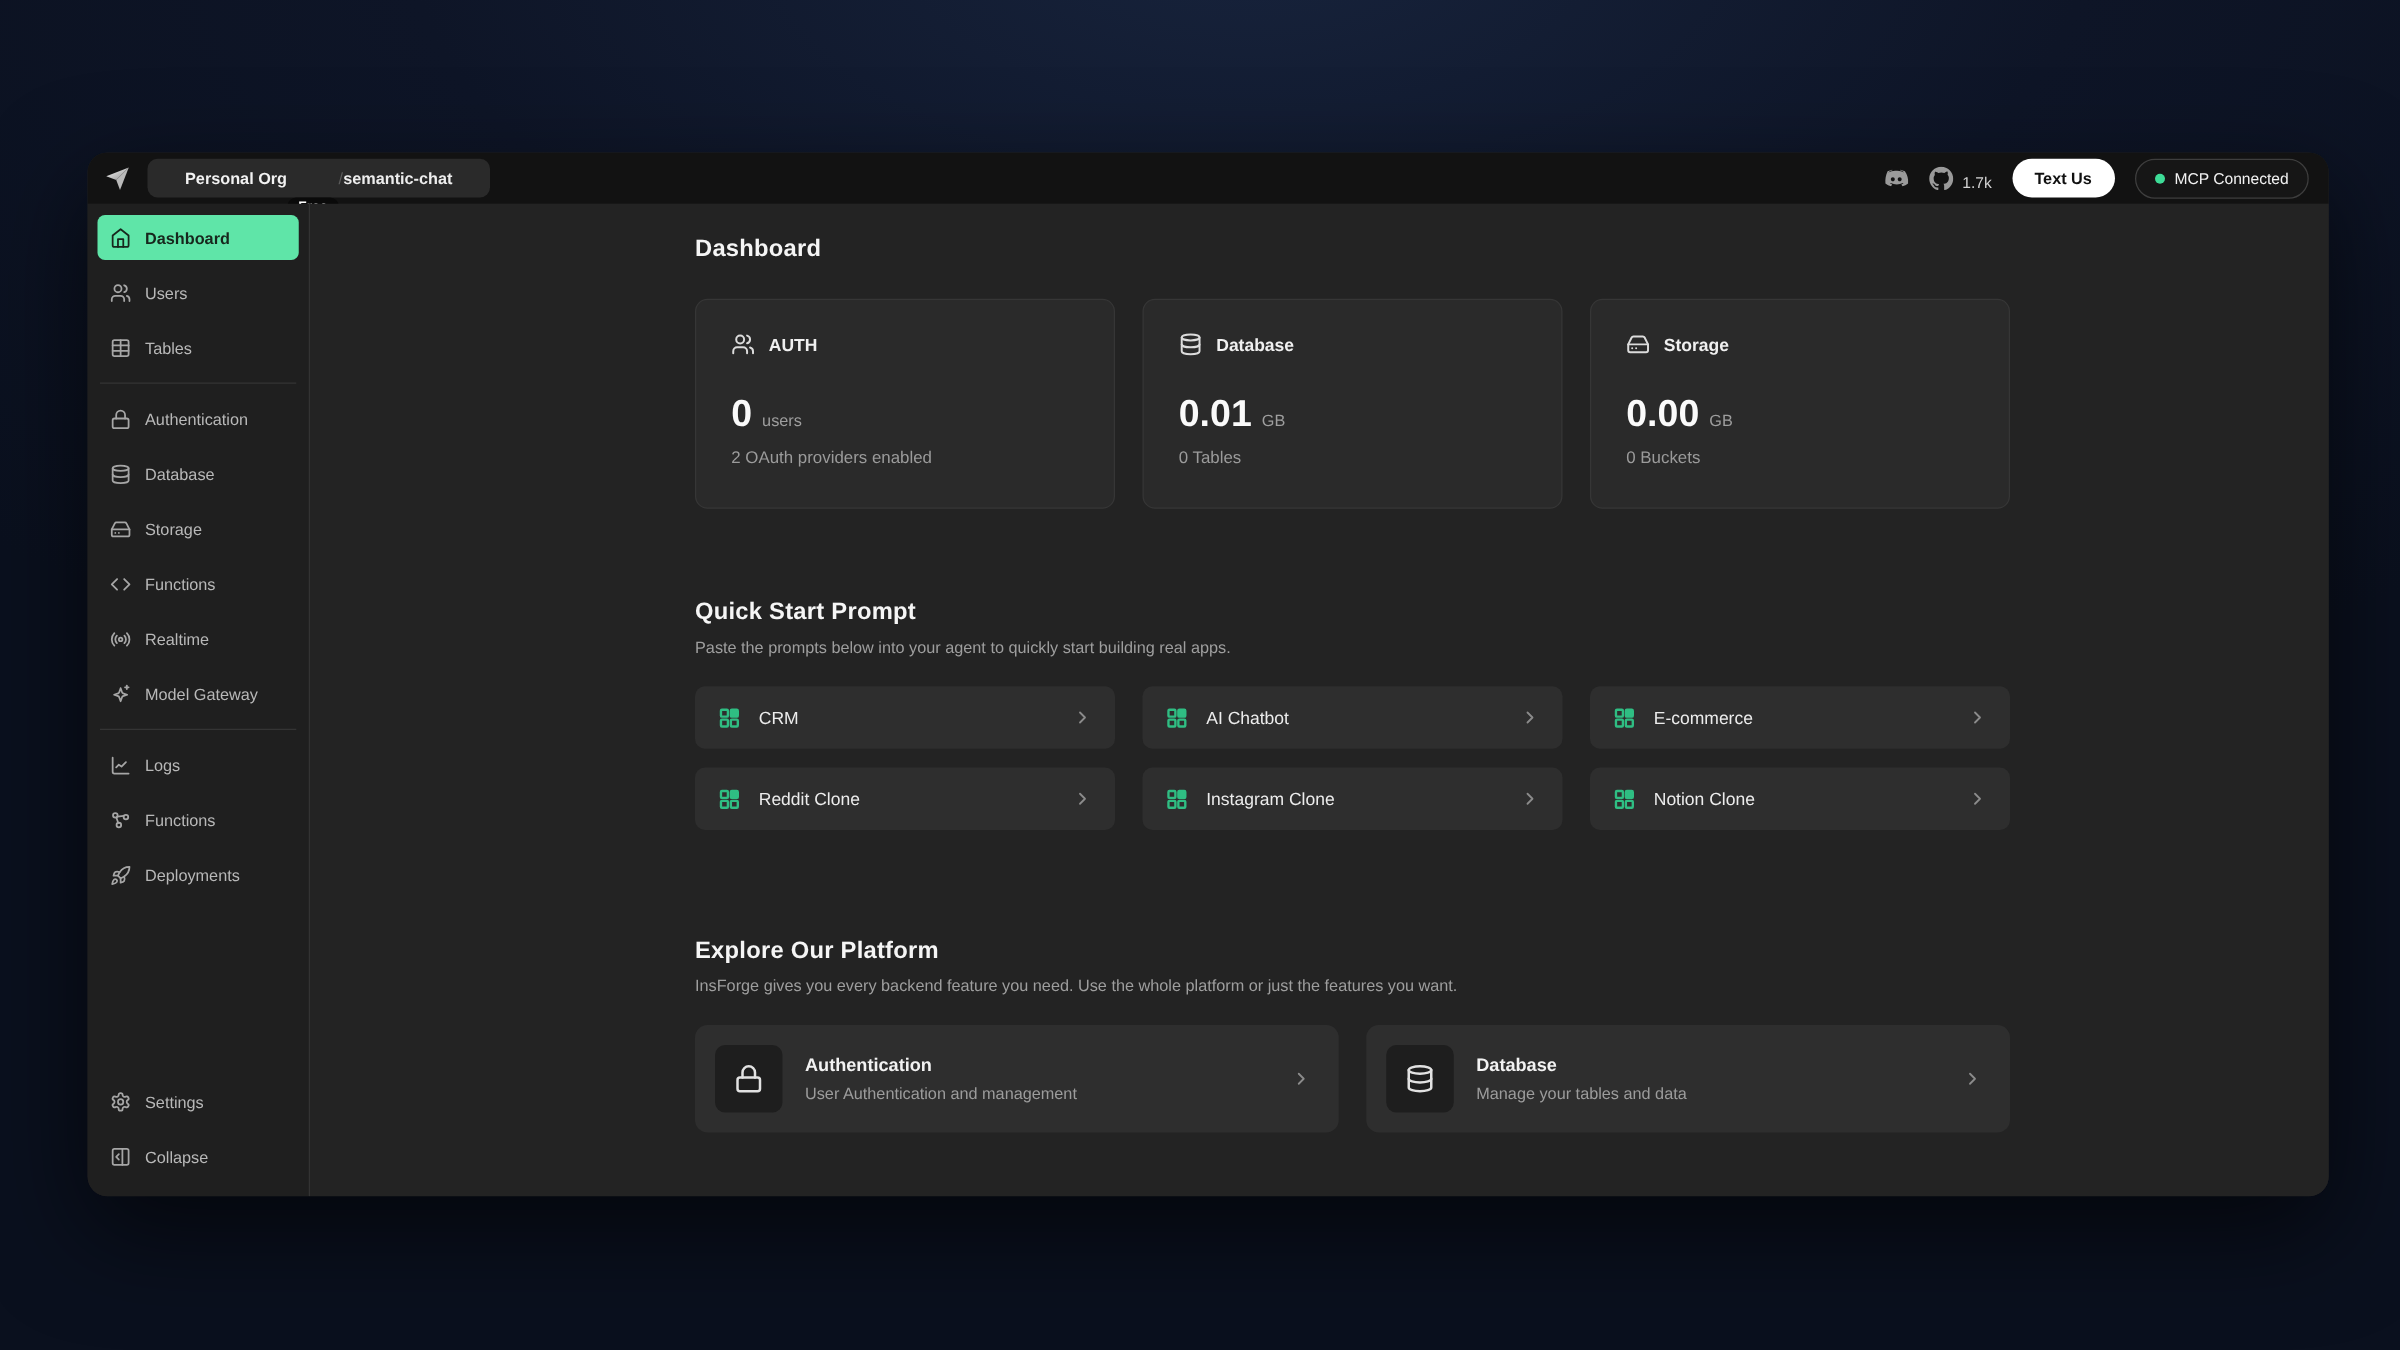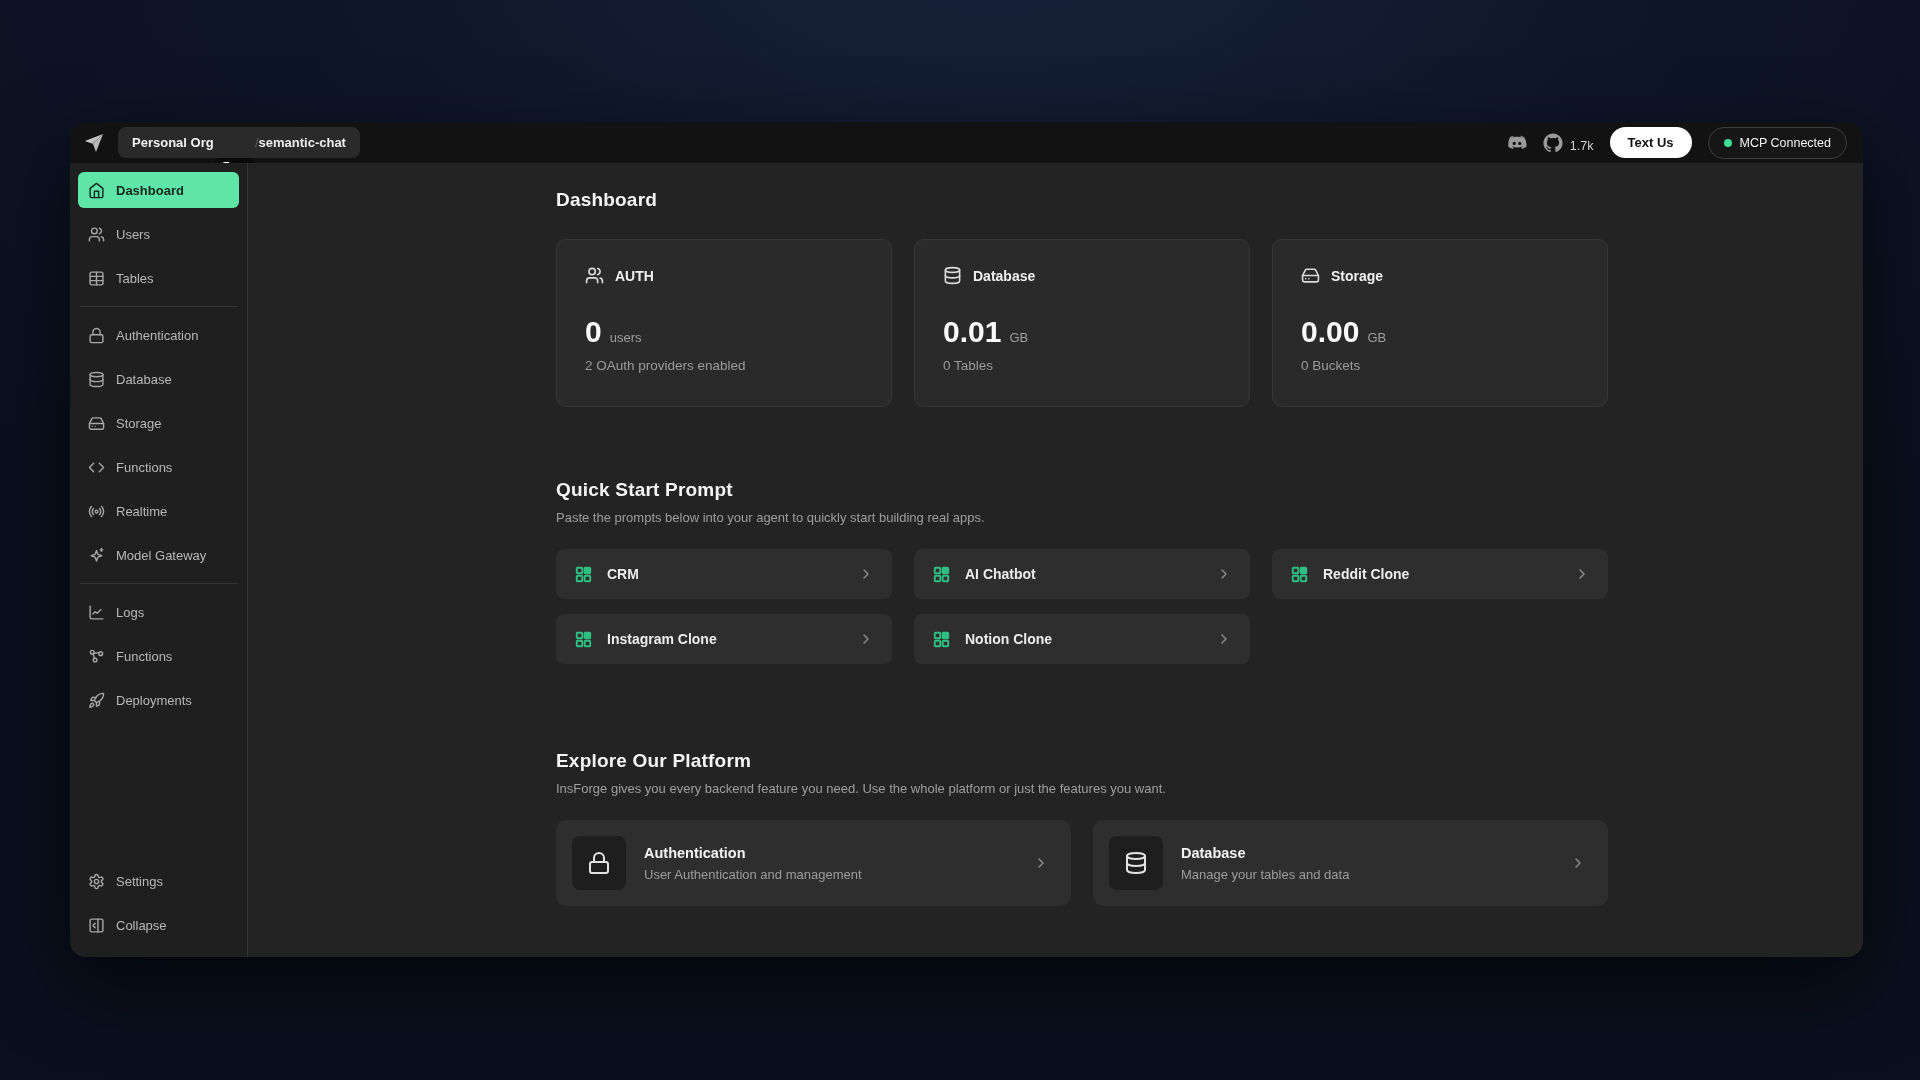--- a/index.html
+++ b/index.html
@@ -16,21 +16,21 @@
     display:flex; flex-direction:column;
   }
   
   .topbar {
     height:41px; flex:0 0 41px; background:#121212;
     display:flex; align-items:center; padding:0 16px 0 12px;
   }
   .logo { width:24px; height:24px; flex:0 0 24px; }
   .breadcrumb {
     margin-left:12px; display:flex; align-items:center; gap:0;
-    background:#2a2a2a; border-radius:8px; padding:5px 14px; height:31px;
+    background:#2a2a2a; border-radius:8px; padding:5px 30px; height:31px;
   }
   .bc-org { font-size:13px; font-weight:700; color:#f2f2f2; }
   .bc-badge {
     background:#0a0a0a; color:#fff; font-size:11px; font-weight:700;
     border-radius:7px; padding:3px 9px; line-height:1;margin-top:48px;
   }
   .bc-sep { color:#5c5c5c; font-size:13px; }
   .bc-project { font-size:13px; font-weight:600; color:#ededed; }
   .topbar-right { margin-left:auto; display:flex; align-items:center; gap:16px; }
   .tb-icon { color:#9a9a9a; width:20px; height:20px; cursor:pointer; }
@@ -78,21 +78,21 @@
   .stat-num { font-size:30px; font-weight:700; color:#fafafa; line-height:1; }
   .stat-unit { font-size:13px; color:#9e9e9e; }
   .stat-sub { margin-top:11px; font-size:13.5px; color:#9b9b9b; }
   .qs-section { margin-top:72px; }
   .qs-grid { display:grid; grid-template-columns:repeat(3,1fr); gap:15px 22px; margin-top:24px; }
   .qs-card {
     height:50px; background:#2e2e2e; border-radius:8px; display:flex; align-items:center;
     gap:14px; padding:0 18px; cursor:pointer;
   }
   .qs-card .grid-icon { width:19px; height:19px; color:#2fbe83; flex:0 0 19px; }
-  .qs-label { font-size:14px; font-weight:700; color:#ececec; }
+  .qs-label { font-size:14px; font-weight:400; color:#ececec; }
   .chev { margin-left:auto; width:16px; height:16px; color:#8b8b8b; flex:0 0 16px; }
   .ex-section { margin-top:86px; }
   .ex-grid { display:grid; grid-template-columns:repeat(2,1fr); gap:22px; margin-top:24px; }
   .ex-card {
     height:86px; background:#2e2e2e; border-radius:10px; display:flex; align-items:center;
     gap:18px; padding:0 22px 0 16px; cursor:pointer;
   }
   .ex-tile {
     width:54px; height:54px; border-radius:8px; background:#1e1e1e;
     display:flex; align-items:center; justify-content:center; flex:0 0 54px;
@@ -392,20 +392,29 @@
                 </svg>
               <span class="qs-label">AI Chatbot</span>
               <svg class="chev">
                   <use href="#i-chevron-right"></use>
                 </svg>
             </div>
             <div class="qs-card">
               <svg class="grid-icon">
                   <use href="#i-grid"></use>
                 </svg>
+              <span class="qs-label">E-commerce</span>
+              <svg class="chev">
+                  <use href="#i-chevron-right"></use>
+                </svg>
+            </div>
+            <div class="qs-card">
+              <svg class="grid-icon">
+                  <use href="#i-grid"></use>
+                </svg>
               <span class="qs-label">Reddit Clone</span>
               <svg class="chev">
                   <use href="#i-chevron-right"></use>
                 </svg>
             </div>
             <div class="qs-card">
               <svg class="grid-icon">
                   <use href="#i-grid"></use>
                 </svg>
               <span class="qs-label">Instagram Clone</span>

